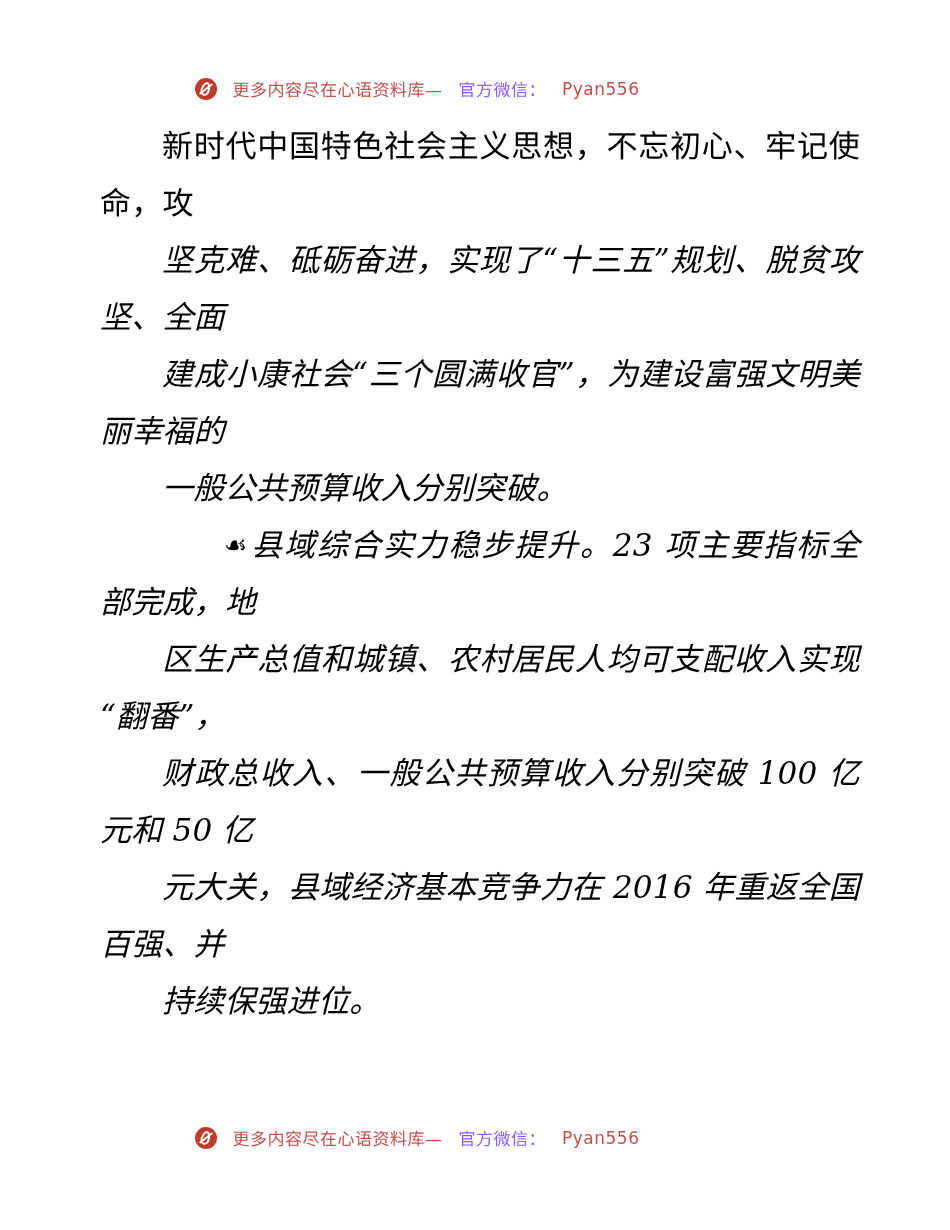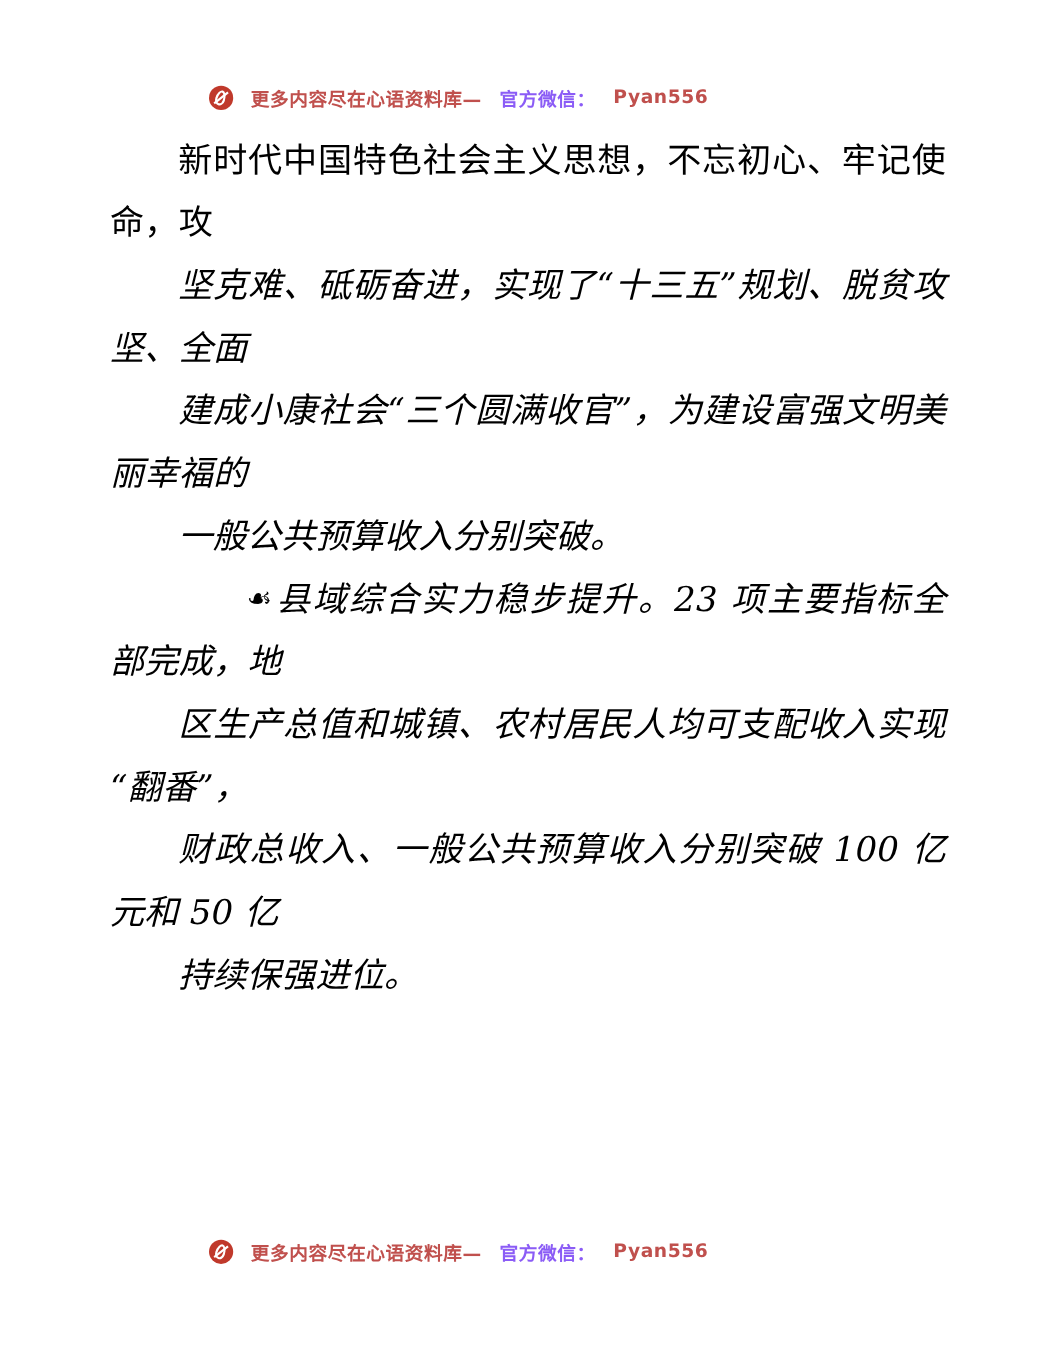--- a/index.html
+++ b/index.html
@@ -25,21 +25,21 @@
   
   .watermark {
     position: absolute;
     left: 0;
     width: 834px;
     display: flex;
     align-items: center;
     justify-content: center;
     gap: 16px;
     font-family: "DejaVu Sans", "Liberation Sans", sans-serif;
-    font-weight: bold;
+    font-weight: normal;
     font-size: 17px;
     letter-spacing: 0.5px;
     color: #c0504d;
     white-space: nowrap;
   }
   .watermark.top { top: 76px; }
   .watermark.bottom { top: 1125px; }
 
   .wm-logo {
     width: 22px;
@@ -119,20 +119,21 @@
   </div>
 
   <div class="content">
     <p class="para">新时代中国特色社会主义思想，不忘初心、牢记使命，攻</p>
     <p class="para">坚克难、砥砺奋进，实现了“十三五”规划、脱贫攻坚、全面</p>
     <p class="para">建成小康社会“三个圆满收官”，为建设富强文明美丽幸福的</p>
     <p class="para">一般公共预算收入分别突破。</p>
     <p class="para"><span class="bullet-icon">☙</span><span>县域综合实力稳步提升。23 项主要指标全部完成，地</span></p>
     <p class="para">区生产总值和城镇、农村居民人均可支配收入实现“翻番”，</p>
     <p class="para">财政总收入、一般公共预算收入分别突破 100 亿元和 50 亿</p>
+    <p class="para">元大关，县域经济基本竞争力在 2016 年重返全国百强、并</p>
     <p class="para">持续保强进位。</p>
   </div>
 
   <div class="watermark bottom">
     <span class="wm-logo"></span>
     <span class="wm-text-main">更多内容尽在心语资料库—</span>
     <span class="wm-text-wechat">官方微信：</span>
     <span class="wm-handle">Pyan556</span>
   </div>
 

